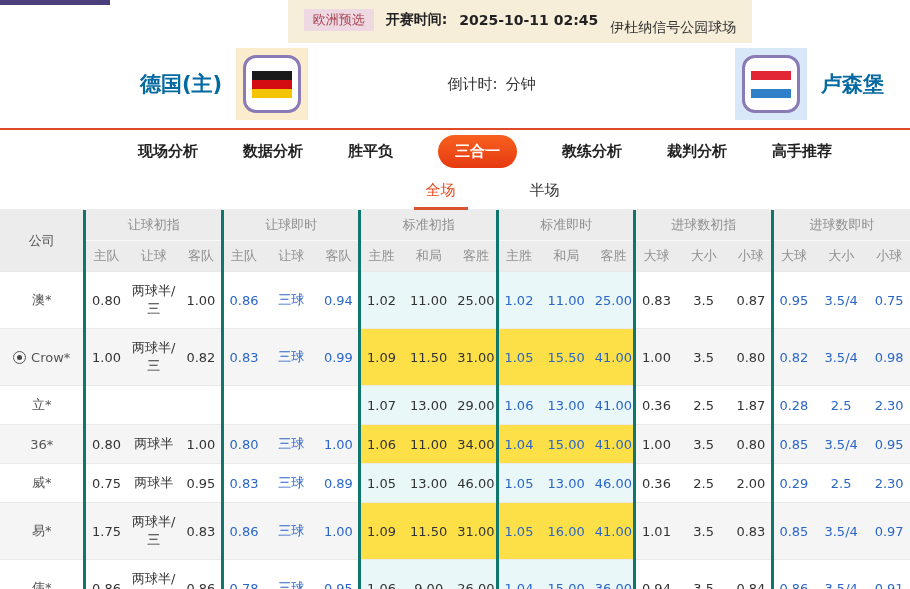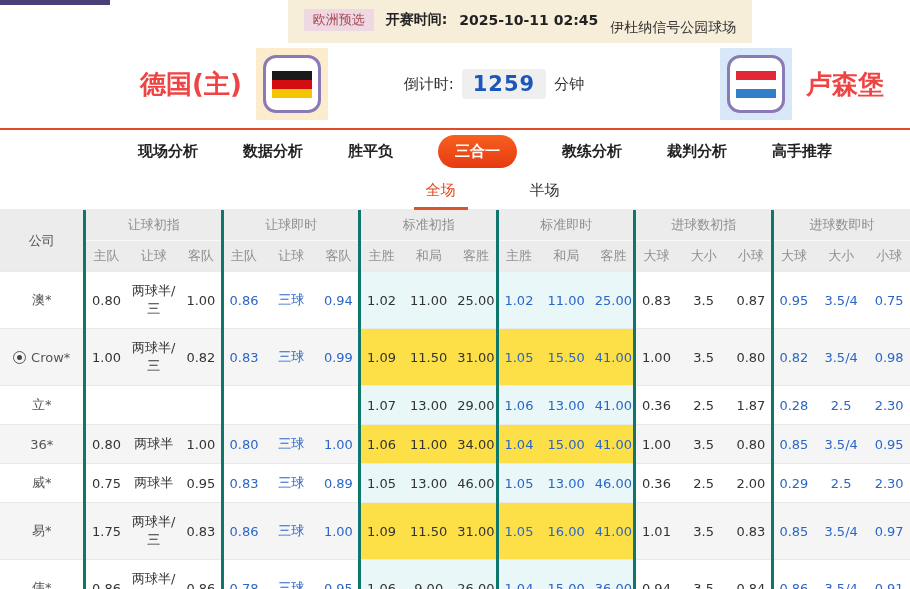--- a/index.html
+++ b/index.html
@@ -12,21 +12,21 @@
   
   .purple-strip { position:absolute; top:0; left:0; width:110px; height:5px; background:#4a3f7a; }
   .top-info { height:40px; display:flex; align-items:center; justify-content:center; }
   .info-strip { background:#f7eeda; display:flex; align-items:center; gap:12px; padding:6px 16px; font-size:14px; margin-left:130px; }
   .league-badge { background:#eed9e3; color:#a8434e; padding:2px 9px; font-size:13px; }
   .kickoff-label, .kickoff-time { font-weight:bold; color:#222; }
   .venue { color:#333;margin-top:16px; }
   
   .team-header { height:88px; display:flex; align-items:center; justify-content:space-between; padding:0 26px 0 140px; }
   .team-side { display:flex; align-items:center; gap:14px; }
-  .team-name { font-size:26px; font-weight:bold; color:#ef4444; }
+  .team-name { font-size:21px; font-weight:bold; color:#0369a1; }
   .flag-wrap { padding:7px; }
   .flag-wrap.home { background:#fbeccd; }
   .flag-wrap.away { background:#d9e8f8; }
   .flag-box { width:58px; height:58px; background:#fff; border:3px solid #8a7ab5; border-radius:13px; display:flex; align-items:center; justify-content:center; }
   .flag { width:40px; height:27px; display:flex; flex-direction:column; overflow:hidden; }
   .flag div { flex:1; }
   .countdown { display:flex; align-items:center; gap:8px; font-size:15px; color:#333; margin-right:60px; }
   .countdown-value { font-size:21px; font-weight:bold; color:#1b57b8; background:#efefef; border-radius:4px; padding:3px 11px; letter-spacing:1px; }
   
   .nav { border-top:2px solid #e14a26; height:44px; display:flex; align-items:center; justify-content:center; gap:45px; font-size:15px; font-weight:bold; color:#222; padding-left:60px; }
@@ -73,21 +73,20 @@
         <div class="flag" id="home-flag">
             <div style="background: rgb(26, 26, 26);"></div>
             <div style="background: rgb(212, 13, 18);"></div>
             <div style="background: rgb(245, 196, 0);"></div>
           </div>
       </div>
     </div>
   </div>
   <div class="countdown">
     <span>倒计时:</span>
-    <span class="countdown-value">1259</span>
     <span>分钟</span>
   </div>
   <div class="team-side">
     <div class="flag-wrap away">
       <div class="flag-box">
         <div class="flag" id="away-flag">
             <div style="background: rgb(227, 38, 54);"></div>
             <div style="background: rgb(255, 255, 255);"></div>
             <div style="background: rgb(47, 128, 200);"></div>
           </div>

